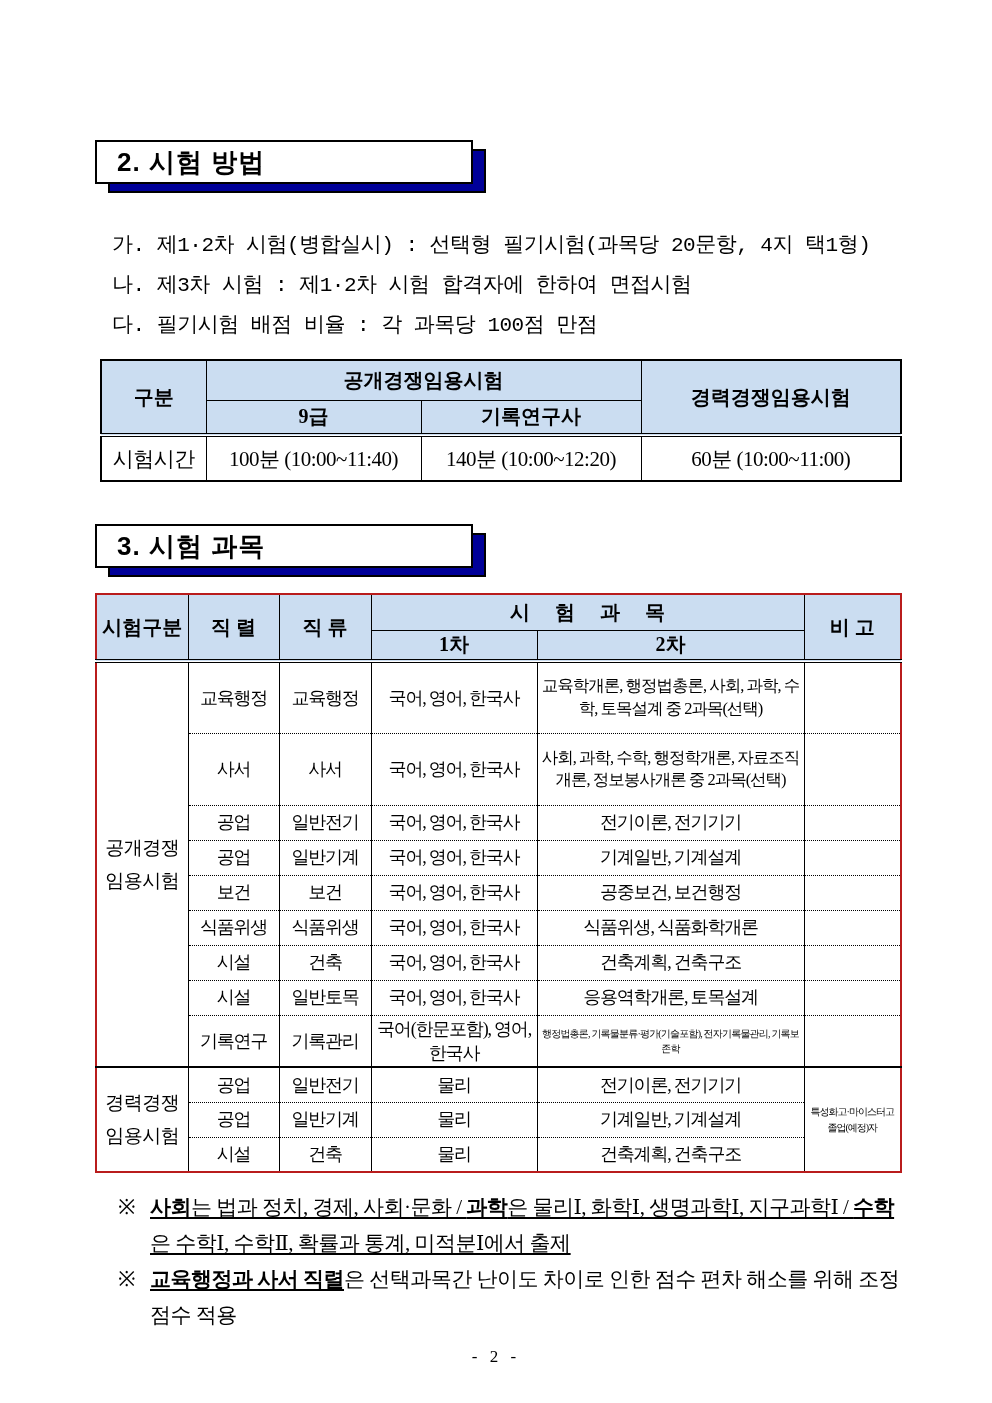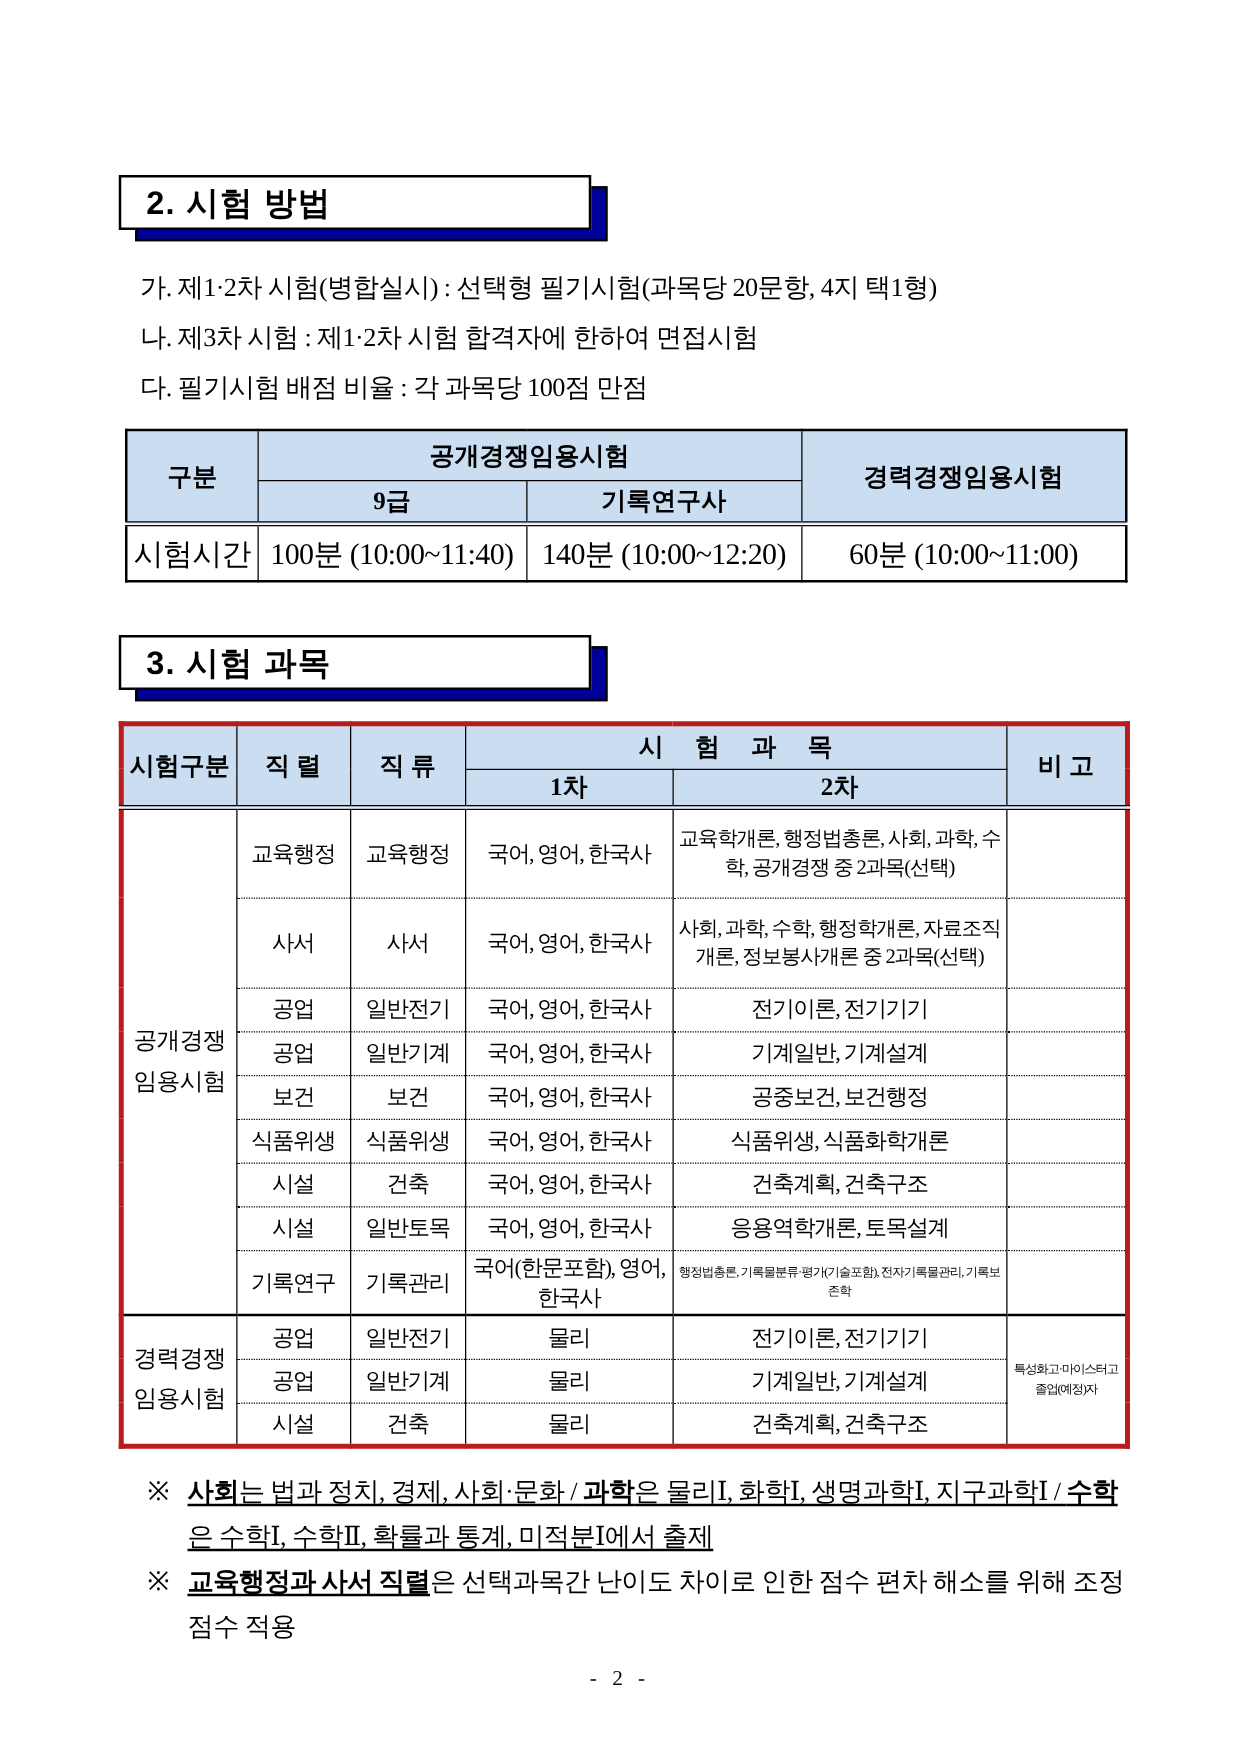--- a/index.html
+++ b/index.html
@@ -19,40 +19,40 @@
     position:absolute; left:0; top:0; width:378px; height:44px;
     background:#fff; border:2px solid #000; box-sizing:border-box;
     display:flex; align-items:center; padding-left:20px;
   }
   .tbox .face span {
     font-family:"Liberation Sans","DejaVu Sans",sans-serif;
     font-weight:bold; font-size:26px; letter-spacing:1px;text-align:right;
   }
 
   
-  .list { margin:26px 0 0 112px; }
+  .list { margin:42px 0 0 112px;font-family:Liberation Mono, monospace; }
   .list .li { font-size:21px; line-height:40px; letter-spacing:-0.5px; }
 
   
   .t1 {
     margin:13px 0 0 100px; width:800px; border-collapse:collapse;
     table-layout:fixed; border:2px solid #000;
   }
   .t1 th, .t1 td { border:1px solid #000; text-align:center; vertical-align:middle; padding:0; }
   .t1 th { background:#CBDDF1; font-size:20px; font-weight:bold; }
   .t1 tr.h1 { height:40px; }
   .t1 tr.h2 { height:35px; }
   .t1 tr.body { height:46px; }
   .t1 .dbl { border-bottom:4px double #000; }
-  .t1 td { font-size:24px; letter-spacing:-0.5px; }
+  .t1 td { font-size:21px; letter-spacing:-0.5px; }
 
   
   .t2 {
     margin:25px 0 0 95px; width:805px; border-collapse:collapse;
-    table-layout:fixed; border:4px solid #b91c1c;
+    table-layout:fixed; border:2px solid #b91c1c;
   }
   .t2 th {
     background:#CBDDF1; border:1px solid #000; font-weight:bold;
     font-size:20px; text-align:center; vertical-align:middle; padding:0;
   }
   .t2 tr.h1 { height:36px; }
   .t2 tr.h2 { height:31px;margin-top:35px; }
   .t2 .subj { letter-spacing:10px; text-indent:10px; }
   .t2 .dbl { border-bottom:4px double #000; }
   .t2 td {
@@ -153,21 +153,21 @@
         <th class="dbl">1차</th>
         <th class="dbl">2차</th>
       </tr>
     </thead>
     <tbody>
       <tr class="r-big">
         <td rowspan="9" class="group">공개경쟁 임용시험</td>
         <td>교육행정</td>
         <td>교육행정</td>
         <td>국어, 영어, 한국사</td>
-        <td class="sm">교육학개론, 행정법총론, 사회, 과학, 수학, 공개경쟁 중 2과목(선택)</td>
+        <td class="sm">교육학개론, 행정법총론, 사회, 과학, 수학, 토목설계 중 2과목(선택)</td>
         <td></td>
       </tr>
       <tr class="r-big dot">
         <td>사서</td>
         <td>사서</td>
         <td>국어, 영어, 한국사</td>
         <td class="sm">사회, 과학, 수학, 행정학개론, 자료조직개론, 정보봉사개론 중 2과목(선택)</td>
         <td></td>
       </tr>
       <tr class="dot">

